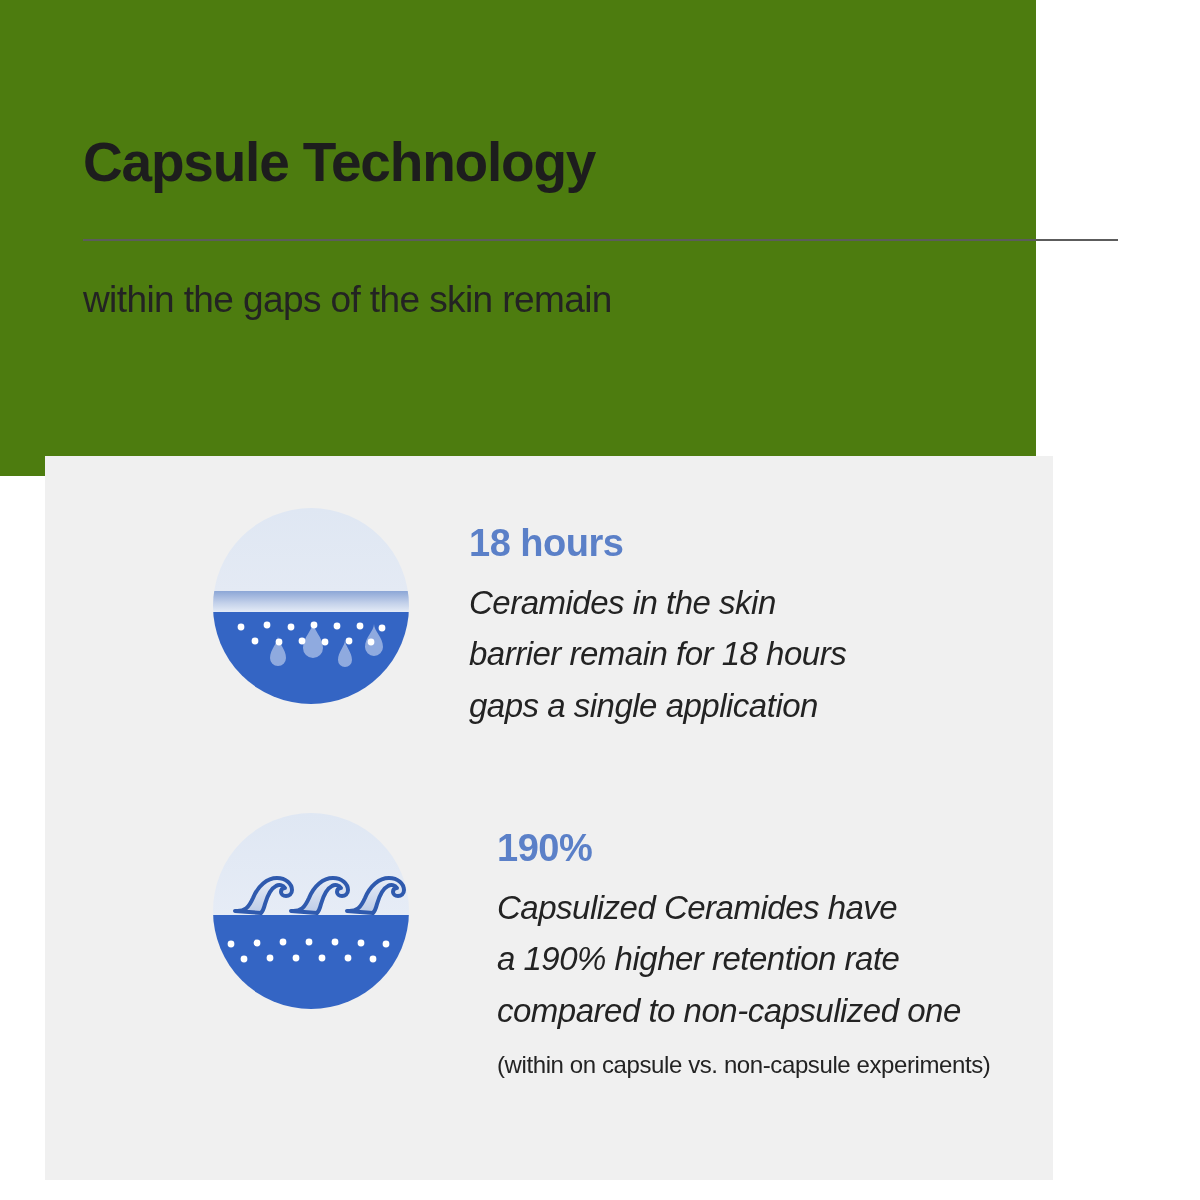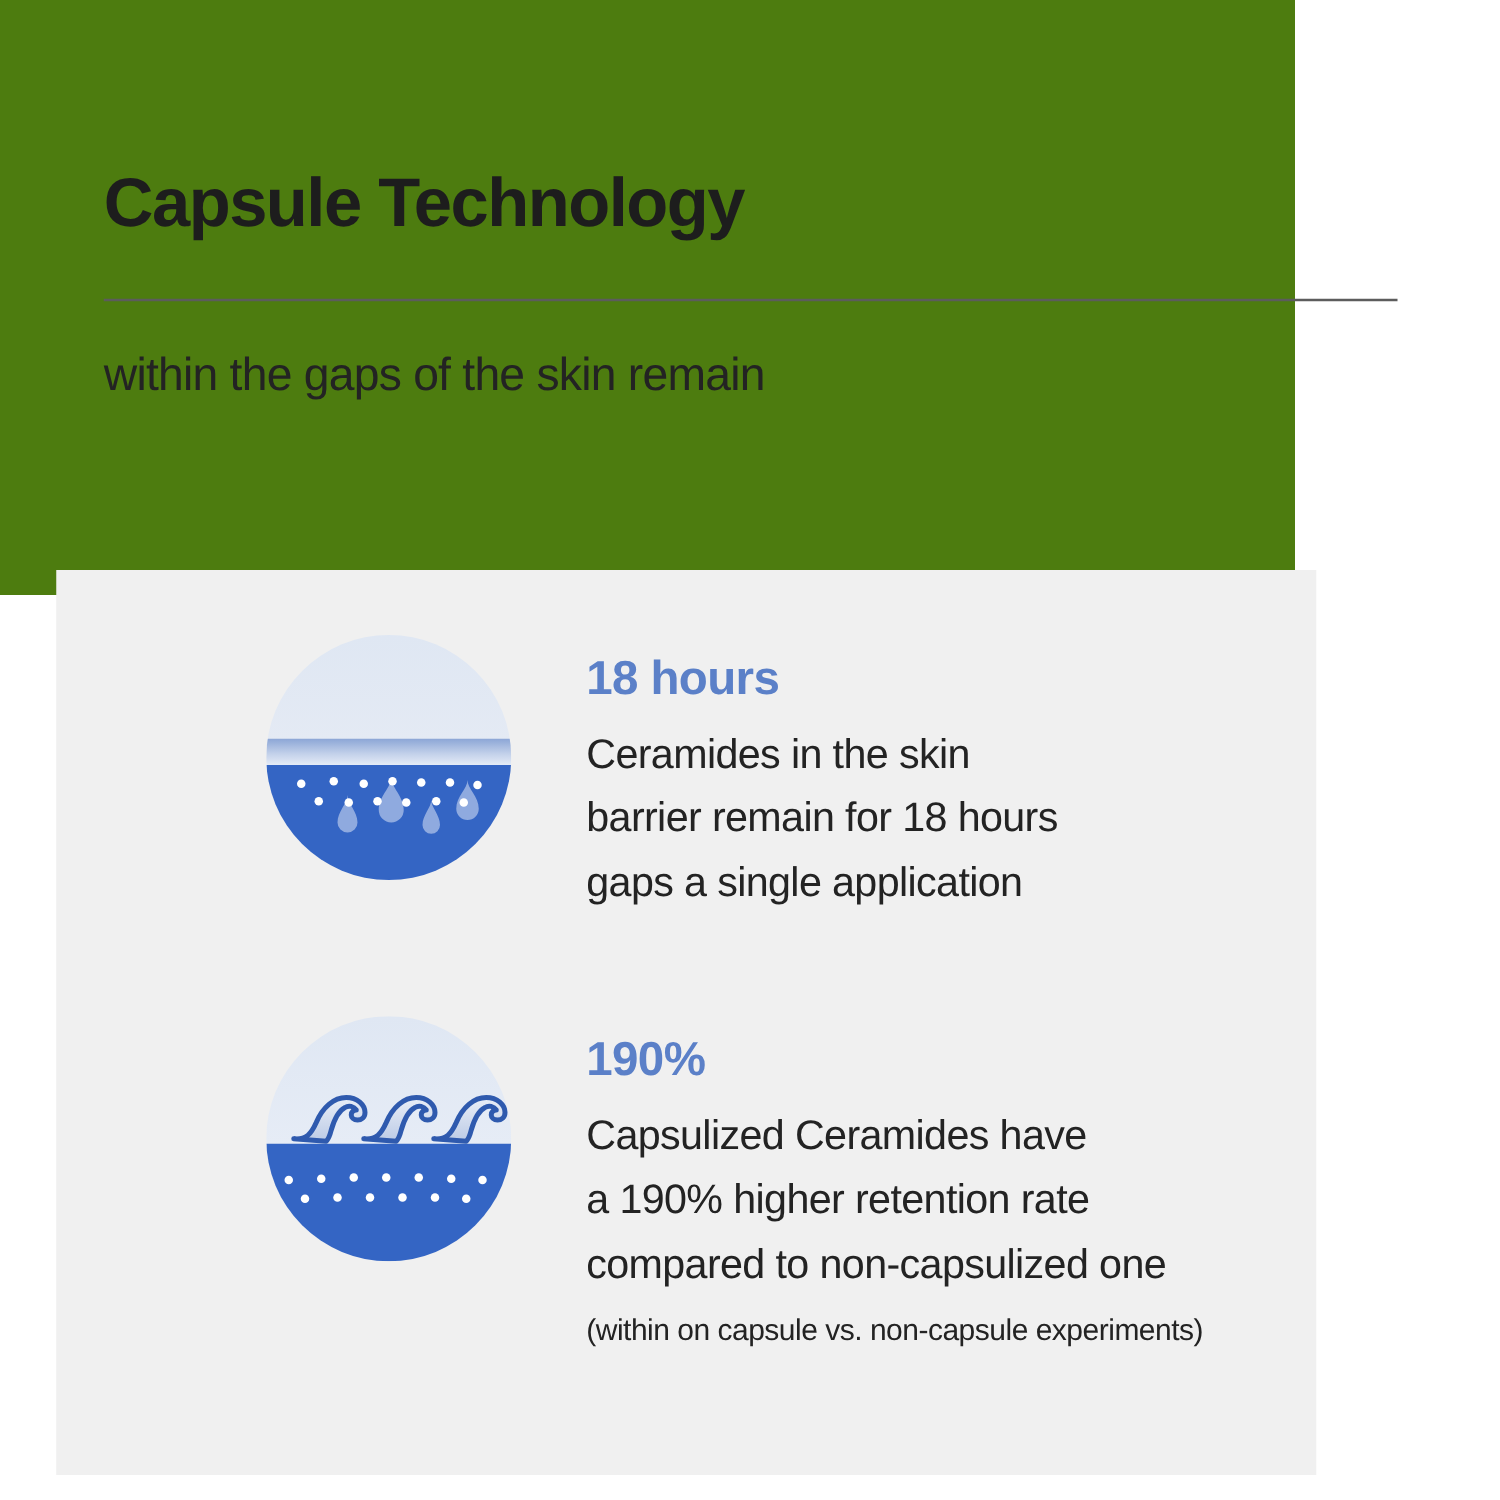--- a/index.html
+++ b/index.html
@@ -75,21 +75,21 @@
     margin-left: 45px;
   }
 
   
   .feature {
     position: absolute;
     display: flex;
     align-items: flex-start;
   }
   .feature-1 { left: 0; top: 52px; }
-  .feature-2 { left: 0; top: 357px; }
+  .feature-2 { left: 0; top: 357px; gap: 28px; }
 
   .icon-wrap {
     position: relative;
     width: 196px;
     height: 196px;
     margin-left: 168px;
     flex: 0 0 196px;
   }
   .icon-wrap svg {
     display: block;
@@ -108,20 +108,21 @@
     letter-spacing: -0.5px;
     line-height: 1.2;
     margin-bottom: 10px;
   }
   .desc {
     font-size: 33px;
     font-weight: 400;
     color: #232323;
     letter-spacing: -0.5px;
     line-height: 1.56;
+    font-style: italic;
   }
   .desc .line { display: block; white-space: nowrap; }
   .footnote {
     margin-top: 12px;
     font-size: 24px;
     font-weight: 400;
     color: #232323;
     letter-spacing: -0.4px;
     line-height: 1.4;
     white-space: nowrap;

